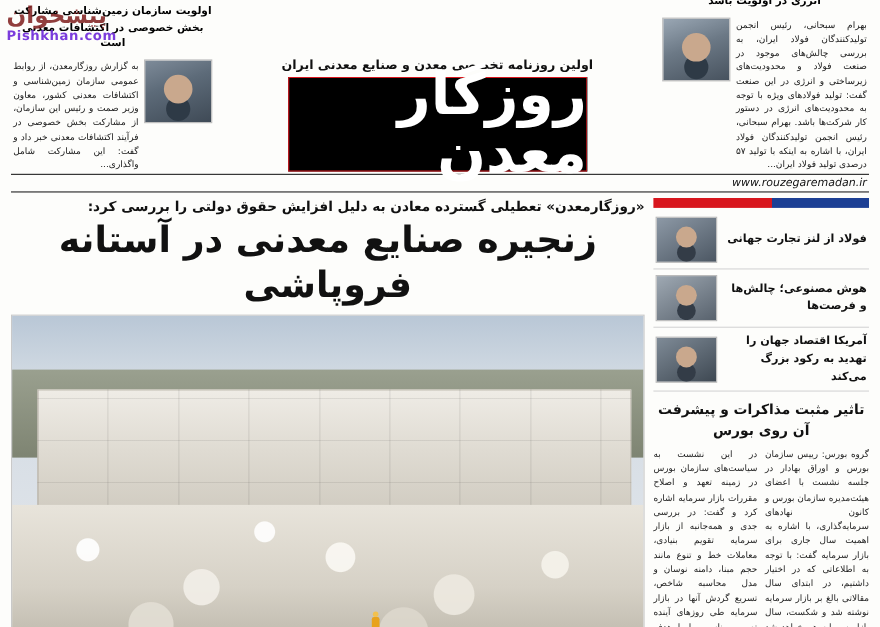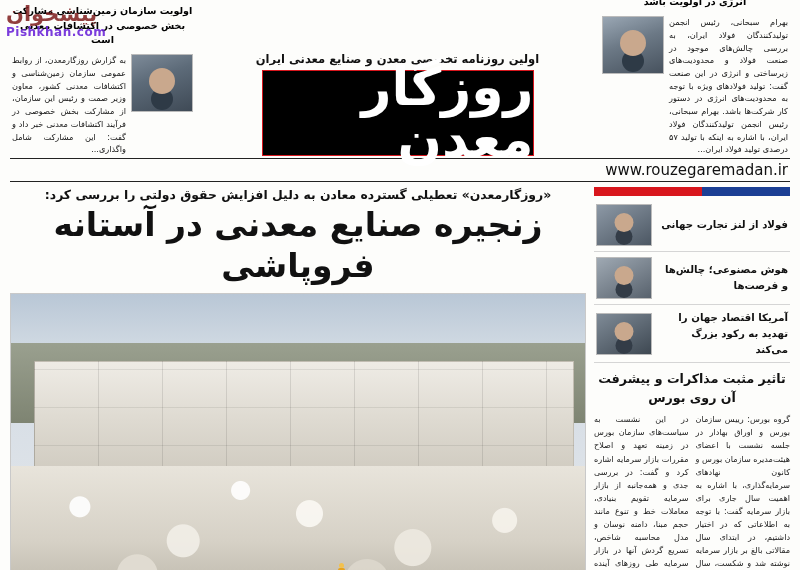--- a/index.html
+++ b/index.html
@@ -133,31 +133,30 @@
     align-items: center;
     justify-content: space-between;
     border-top: 1px solid #222;
     border-bottom: 1px solid #222;
     padding: 2px 2px;
     margin-top: 2px;
     font-size: 8.4px;
     color: #111;
     direction: rtl;
   }
-  .dateline .site { direction: ltr; font-size: 15px; color: #111; }
+  .dateline .site { direction: ltr; font-size: 10px; color: #111; font-style: italic; }
 
   
   .body-wrap { display: flex; flex-direction: row-reverse; gap: 8px; margin-top: 5px; }
   .col-main { flex: 1; }
   .col-side { width: 196px; }
 
   .kicker {
     font-size: 12.4px;
     font-weight: bold;
-    text-align: center;
     color: #111;
     direction: rtl;
     margin-bottom: 2px;
   }
   .headline {
     font-size: 33px;
     font-weight: bold;
     text-align: center;
     color: #111;
     direction: rtl;

